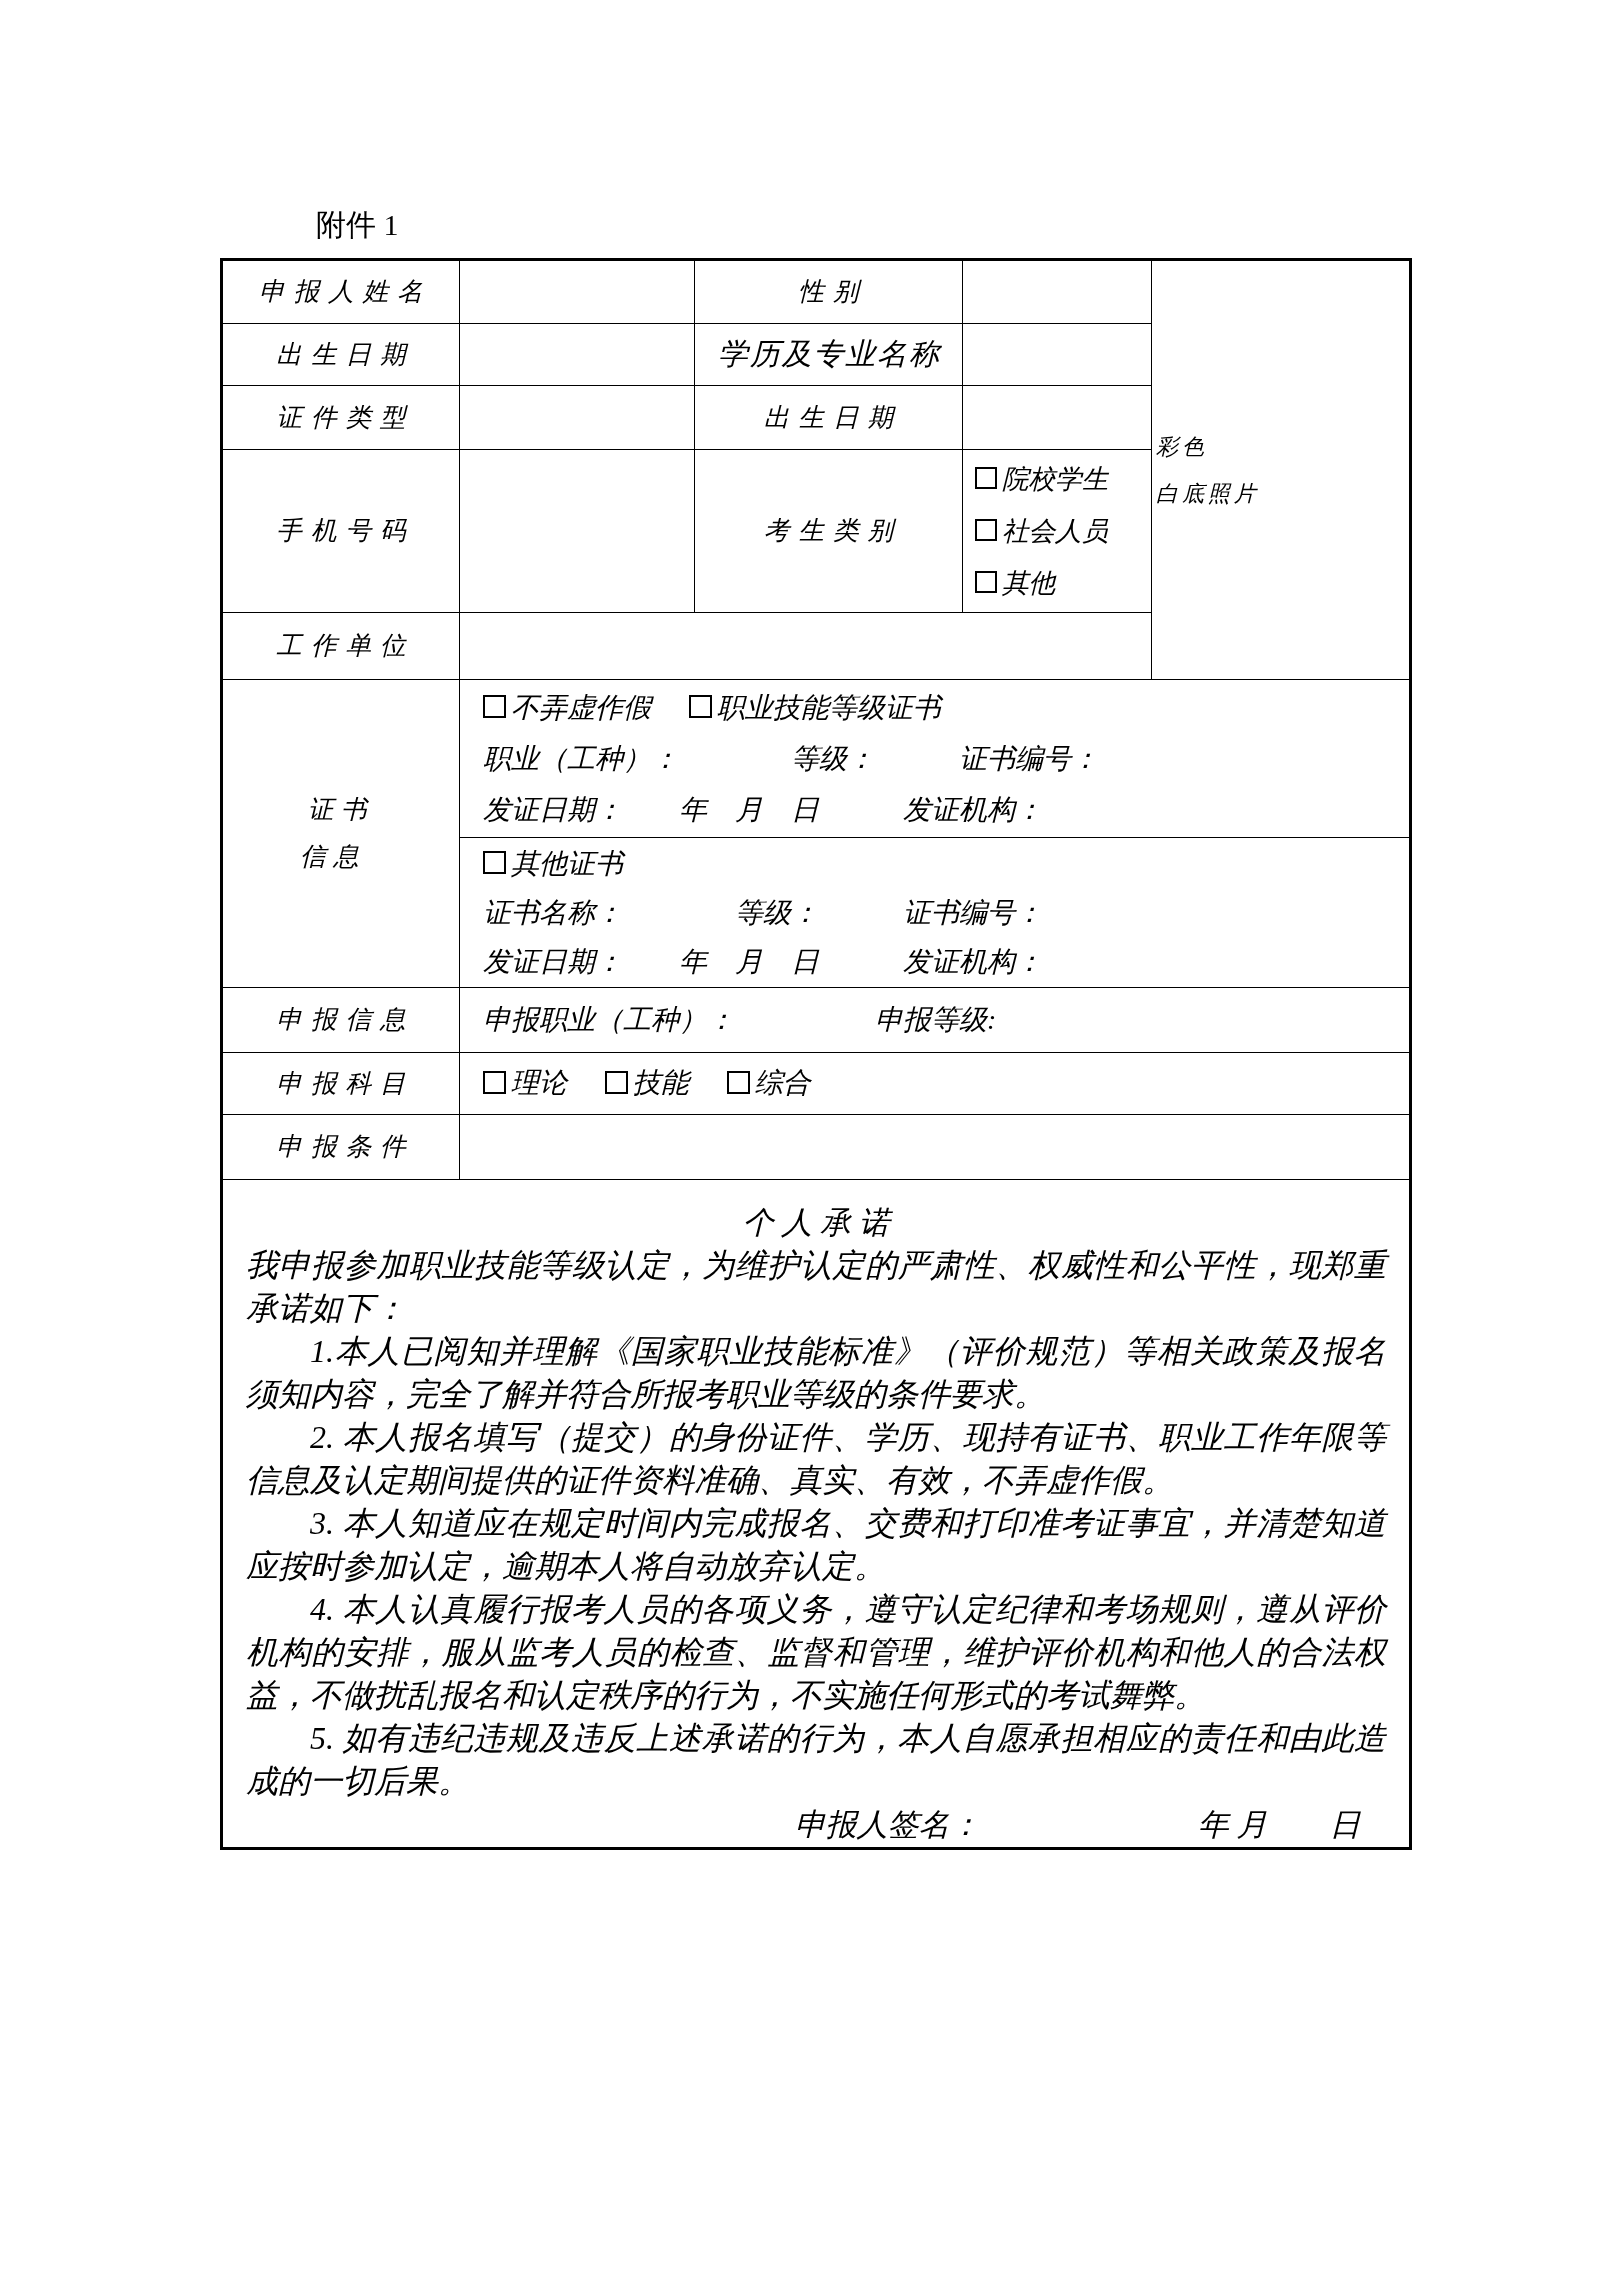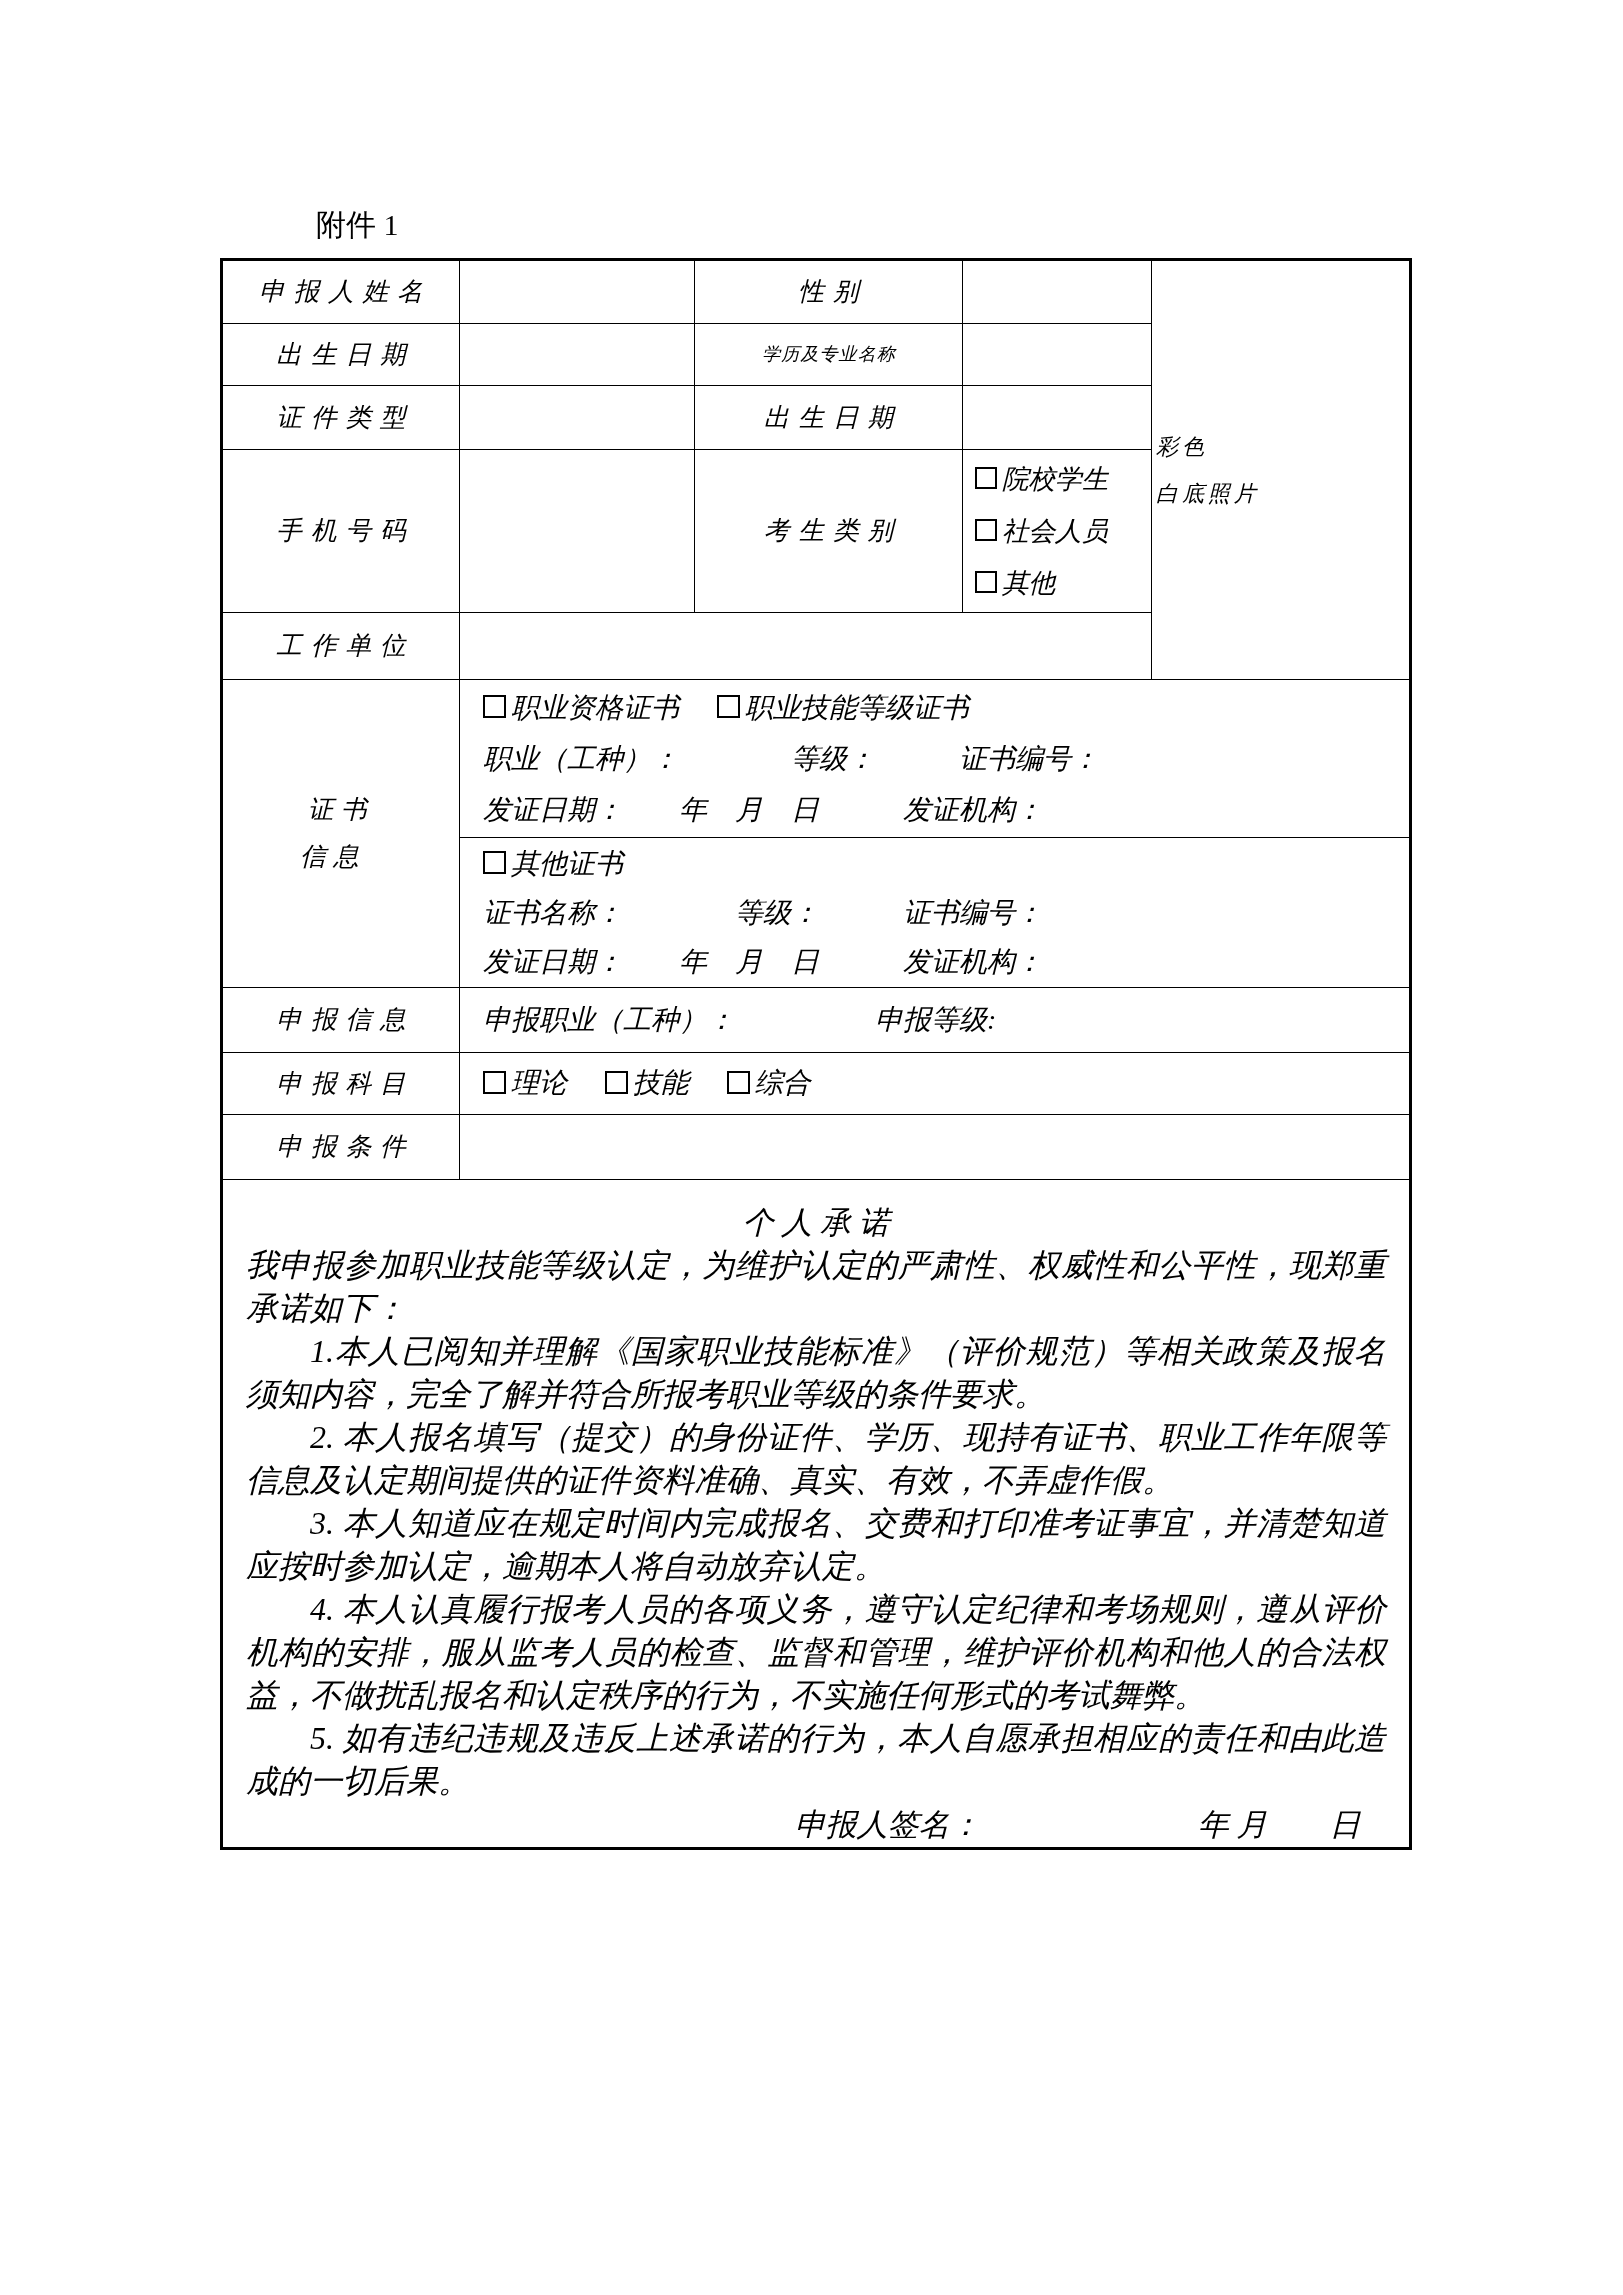--- a/index.html
+++ b/index.html
@@ -32,21 +32,21 @@
     border: 3.1px solid #000;
   }
   table.form td { border: 1.5px solid #000; vertical-align: middle; font-style: italic; }
 
   td.lbl {
     text-align: center;
     font-size: 25.6px;
     letter-spacing: 0.35em;
     text-indent: 0.35em;
   }
-  td.lbl.tight { letter-spacing: 0.06em; text-indent: 0.06em; font-size: 18px; }
+  td.lbl.tight { letter-spacing: 0.06em; text-indent: 0.06em; font-size: 30px; }
 
   td.blank { background: #fff; }
 
   td.photo-cell { text-align: left; font-size: 22px; }
   .photo-line { line-height: 47px; letter-spacing: 0.18em; text-indent: 0.18em; }
 
   td.cb-stack { padding-left: 12.3px; font-size: 26.6px; }
   .cb-line { line-height: 52px; white-space: nowrap; }
 
   .cbox {
@@ -161,21 +161,21 @@
       <td class="lbl">工作单位</td>
       <td class="blank" colspan="3"></td>
     </tr>
 
     <tr class="r-certA">
       <td class="lbl" rowspan="2" style="letter-spacing:0; text-indent:0;">
         <div class="cert-label-wrap">证书信息</div>
       </td>
       <td class="content" colspan="4">
         <div class="content-line">
-          <span class="cb-inline"><span class="cbox"></span><span>职业资格证书</span></span>
+          <span class="cb-inline"><span class="cbox"></span><span>不弄虚作假</span></span>
           <span class="cb-inline"><span class="cbox"></span><span>职业技能等级证书</span></span>
         </div>
         <div class="content-line">职业（工种）：　　　　等级：　　　证书编号：</div>
         <div class="content-line">发证日期：　　年　月　日　　　发证机构：</div>
       </td>
     </tr>
 
     <tr class="r-certB">
       <td class="content" colspan="4">
         <div class="content-line b">

